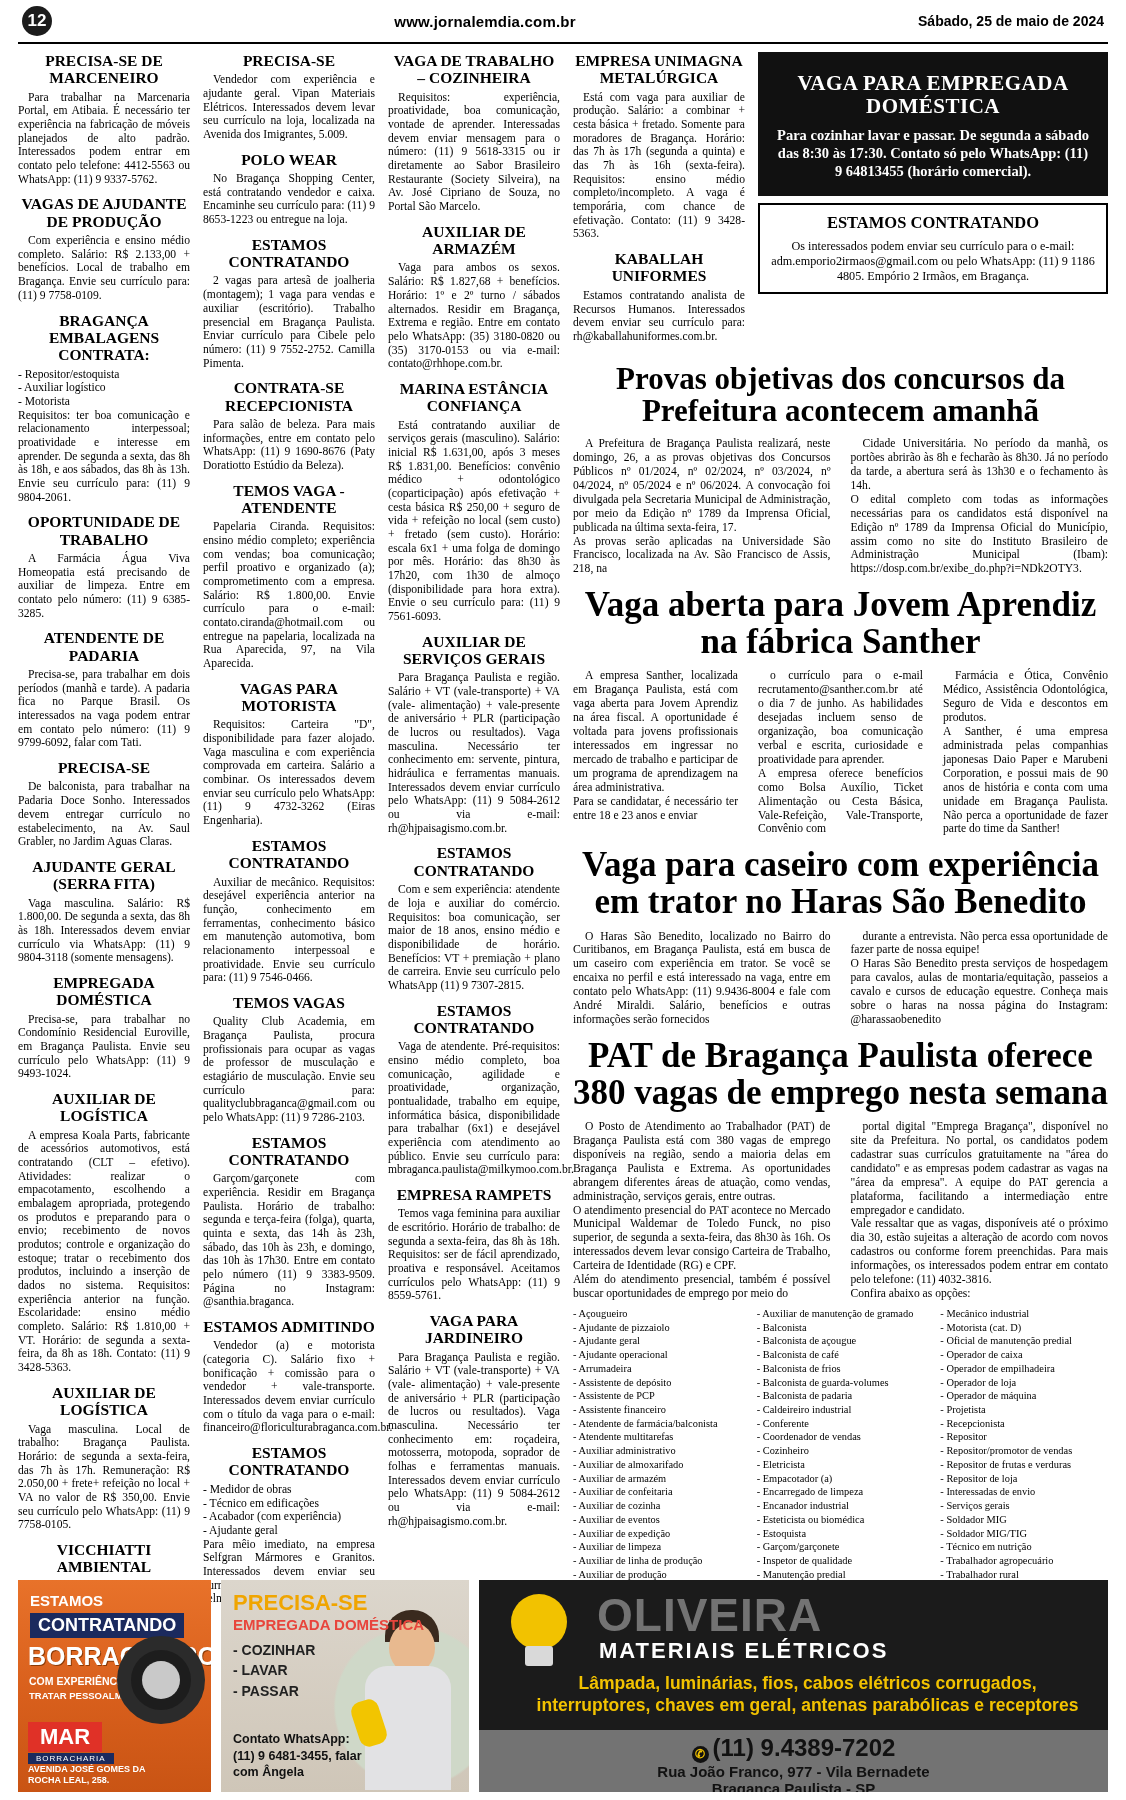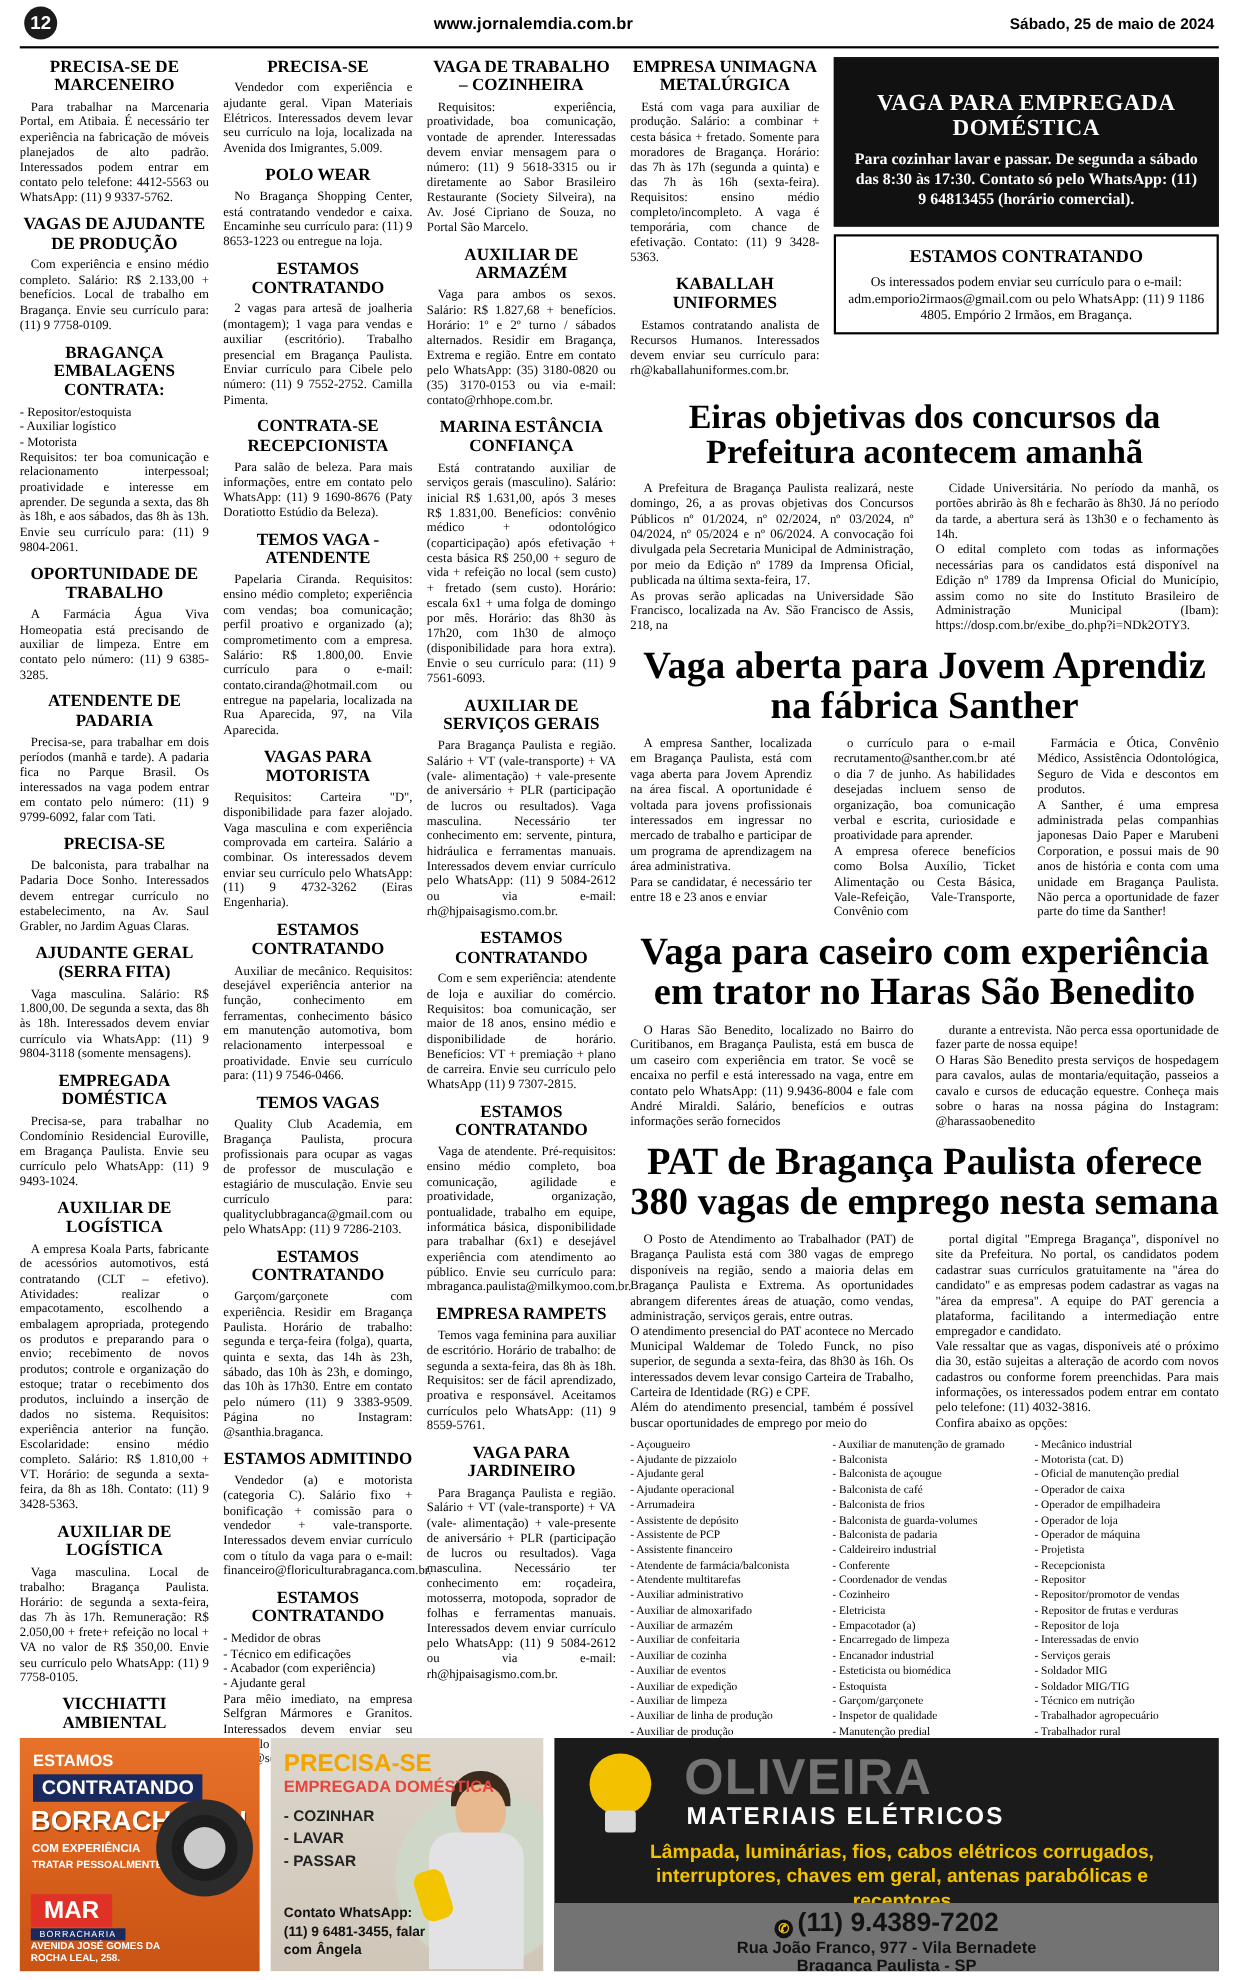--- a/index.html
+++ b/index.html
@@ -37,21 +37,21 @@
   }
   .ad-body.noind { text-indent:0; }
   .ad { margin-bottom:2px; }
 
   
   .right-area { flex:1; display:flex; flex-direction:column; }
   .twocolblk { display:flex; gap:13px; }
   .twocolblk .c { flex:1; }
 
   .box-black {
-    background:#111; color:#fff; text-align:center; padding:27px 12px 12px 12px;
+    background:#111; color:#fff; text-align:center; padding:17px 12px 12px 12px;
     border:3px solid #111;
   }
   .box-black h3 { margin:0 0 8px 0; font-size:21px; line-height:1.1; font-weight:bold; letter-spacing:.5px;}
   .box-black p { margin:0; font-size:14.5px; line-height:1.25; font-weight:bold; }
 
   .box-line { border:2px solid #000; padding:8px 10px; margin-top:7px; text-align:center; }
   .box-line h3 { margin:0 0 6px 0; font-size:16.5px; font-weight:bold; }
   .box-line p { margin:0; font-size:12.2px; line-height:1.25; }
 
   .headline {
@@ -64,21 +64,21 @@
   .article .c { flex:1; font-size:11.6px; line-height:1.2; text-align:justify; text-indent:12px; }
 
   
   .joblists { display:flex; gap:16px; font-size:10.4px; line-height:1.32; margin-top:6px; }
   .joblists ul { list-style:none; margin:0; padding:0; flex:1; }
   .joblists li { white-space:nowrap; overflow:hidden; text-overflow:ellipsis; }
 
   
   .bottom { position:absolute; left:18px; right:18px; bottom:8px; display:flex; gap:10px; height:212px; }
   .banner { position:relative; overflow:hidden; }
-  .ad-borracharia { width:218px; background:linear-gradient(180deg,#e8722a 0%,#d85f1c 55%,#c95414 100%); color:#fff; }
+  .ad-borracharia { width:193px; background:linear-gradient(180deg,#e8722a 0%,#d85f1c 55%,#c95414 100%); color:#fff; }
   .ad-borracharia .l1 { position:absolute; top:12px; left:12px; font-family:"Liberation Sans",sans-serif; font-weight:bold; font-size:15px; color:#fff; }
   .ad-borracharia .l2 { position:absolute; top:33px; left:12px; background:#1b2a5e; color:#fff; font-family:"Liberation Sans",sans-serif; font-weight:bold; font-size:18px; padding:2px 8px; }
   .ad-borracharia .l3 { position:absolute; top:62px; left:10px; font-family:"Liberation Sans",sans-serif; font-weight:bold; font-size:25px; color:#fff; text-shadow:1px 1px 0 #8a3a06; }
   .ad-borracharia .l4 { position:absolute; top:95px; left:11px; font-family:"Liberation Sans",sans-serif; font-weight:bold; font-size:10.5px; color:#fff; }
   .ad-borracharia .l5 { position:absolute; top:110px; left:11px; font-family:"Liberation Sans",sans-serif; font-weight:bold; font-size:9.5px; color:#fff; }
   .ad-borracharia .tire { position:absolute; right:6px; top:56px; width:88px; height:88px; border-radius:50%; background:#1d1d1d; border:14px solid #2b2b2b; }
   .ad-borracharia .tire:after { content:""; position:absolute; left:50%; top:50%; transform:translate(-50%,-50%); width:38px; height:38px; border-radius:50%; background:#c9c9c9; }
   .ad-borracharia .mar { position:absolute; left:10px; bottom:40px; background:#e03127; color:#fff; font-family:"Liberation Sans",sans-serif; font-weight:bold; font-size:22px; padding:2px 12px; }
   .ad-borracharia .marsub { position:absolute; left:10px; bottom:28px; background:#1b2a5e; color:#fff; font-family:"Liberation Sans",sans-serif; font-size:8px; padding:1px 8px; letter-spacing:1px;}
   .ad-borracharia .addr { position:absolute; left:10px; bottom:6px; font-family:"Liberation Sans",sans-serif; font-weight:bold; font-size:9px; line-height:1.2; }
@@ -277,21 +277,21 @@
             <h3>VAGA PARA EMPREGADA DOMÉSTICA</h3>
             <p>Para cozinhar lavar e passar. De segunda a sábado das 8:30 às 17:30. Contato só pelo WhatsApp: (11) 9 64813455 (horário comercial).</p>
           </div>
           <div class="box-line">
             <h3>ESTAMOS CONTRATANDO</h3>
             <p>Os interessados podem enviar seu currículo para o e-mail: adm.emporio2irmaos@gmail.com ou pelo WhatsApp: (11) 9 1186 4805. Empório 2 Irmãos, em Bragança.</p>
           </div>
         </div>
       </div>
 
-      <h1 class="headline h-lg">Eiras objetivas dos concursos da Prefeitura acontecem amanhã</h1>
+      <h1 class="headline h-lg">Provas objetivas dos concursos da Prefeitura acontecem amanhã</h1>
       <div class="article">
         <div class="c" style="white-space:pre-line">A Prefeitura de Bragança Paulista realizará, neste domingo, 26, a as provas objetivas dos Concursos Públicos nº 01/2024, nº 02/2024, nº 03/2024, nº 04/2024, nº 05/2024 e nº 06/2024. A convocação foi divulgada pela Secretaria Municipal de Administração, por meio da Edição nº 1789 da Imprensa Oficial, publicada na última sexta-feira, 17.
 As provas serão aplicadas na Universidade São Francisco, localizada na Av. São Francisco de Assis, 218, na</div>
         <div class="c" style="white-space:pre-line">Cidade Universitária. No período da manhã, os portões abrirão às 8h e fecharão às 8h30. Já no período da tarde, a abertura será às 13h30 e o fechamento às 14h.
 O edital completo com todas as informações necessárias para os candidatos está disponível na Edição nº 1789 da Imprensa Oficial do Município, assim como no site do Instituto Brasileiro de Administração Municipal (Ibam): https://dosp.com.br/exibe_do.php?i=NDk2OTY3.</div>
       </div>
 
       <h1 class="headline h-xl">Vaga aberta para Jovem Aprendiz na fábrica Santher</h1>
       <div class="article">
         <div class="c" style="white-space:pre-line">A empresa Santher, localizada em Bragança Paulista, está com vaga aberta para Jovem Aprendiz na área fiscal. A oportunidade é voltada para jovens profissionais interessados em ingressar no mercado de trabalho e participar de um programa de aprendizagem na área administrativa.

